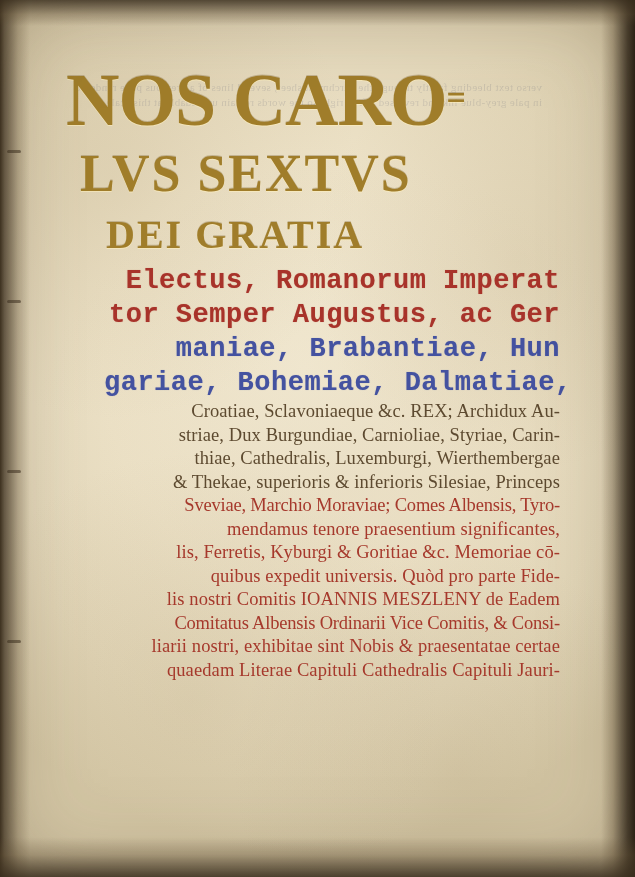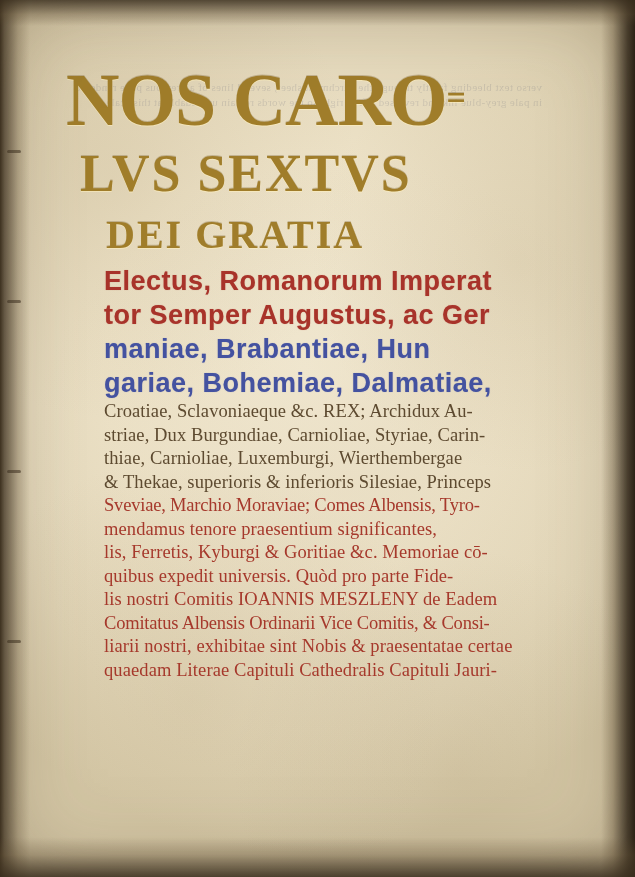--- a/index.html
+++ b/index.html
@@ -118,39 +118,41 @@
   .line-3 {
     font-size: 40px;
     line-height: 58px;
     letter-spacing: 2px;
     margin-left: 46px;
     margin-top: 2px;
   }
 
   
   .blackletter {
-    font-family: Liberation Sans, sans-serif;
+    font-family: Liberation Mono, monospace;
     font-weight: 700;
     font-size: 27px;
     line-height: 34px;
     letter-spacing: 0.5px;
     margin-left: 44px;
     white-space: nowrap;
+    text-align: right;
   }
   .ink-red   { color: #a8332a; text-shadow: 0 0 1px rgba(168,51,42,0.4); }
   .ink-blue  { color: #4452a0; text-shadow: 0 0 1px rgba(68,82,160,0.4); }
 
   
   .body-line {
     font-family: "Liberation Serif", serif;
     font-size: 18.5px;
     line-height: 23.5px;
     letter-spacing: 0.1px;
     margin-left: 44px;
     white-space: nowrap;
+    text-align: right;
   }
   .body-line.tight { letter-spacing: -0.2px; }
 
   .section-brown { color: #5d4a30; }
   .section-red   { color: #a6392c; }
 
   
   .stitch {
     position: absolute;
     left: 7px;
@@ -184,21 +186,21 @@
 
     <div class="gold line-3">DEI GRATIA</div>
 
     <div class="blackletter ink-red">Electus, Romanorum Imperat</div>
     <div class="blackletter ink-red">tor Semper Augustus, ac Ger</div>
     <div class="blackletter ink-blue">maniae, Brabantiae, Hun</div>
     <div class="blackletter ink-blue">gariae, Bohemiae, Dalmatiae,</div>
 
     <div class="body-line section-brown">Croatiae, Sclavoniaeque &amp;c. REX; Archidux Au-</div>
     <div class="body-line section-brown">striae, Dux Burgundiae, Carnioliae, Styriae, Carin-</div>
-    <div class="body-line section-brown">thiae, Carnioliae, Luxemburgi, Wierthembergae</div>
+    <div class="body-line section-brown">thiae, Cathedralis, Luxemburgi, Wierthembergae</div>
     <div class="body-line section-brown">&amp; Thekae, superioris &amp; inferioris Silesiae, Princeps</div>
     <div class="body-line section-red tight">Sveviae, Marchio Moraviae; Comes Albensis, Tyro-</div>
     <div class="body-line section-red">mendamus tenore praesentium significantes,</div>
     <div class="body-line section-red">lis, Ferretis, Kyburgi &amp; Goritiae &amp;c. Memoriae cō-</div>
     <div class="body-line section-red">quibus expedit universis. Quòd pro parte Fide-</div>
     <div class="body-line section-red">lis nostri Comitis IOANNIS MESZLENY de Eadem</div>
     <div class="body-line section-red tight">Comitatus Albensis Ordinarii Vice Comitis, &amp; Consi-</div>
     <div class="body-line section-red">liarii nostri, exhibitae sint Nobis &amp; praesentatae certae</div>
     <div class="body-line section-red">quaedam Literae Capituli Cathedralis Capituli Jauri-</div>
 

